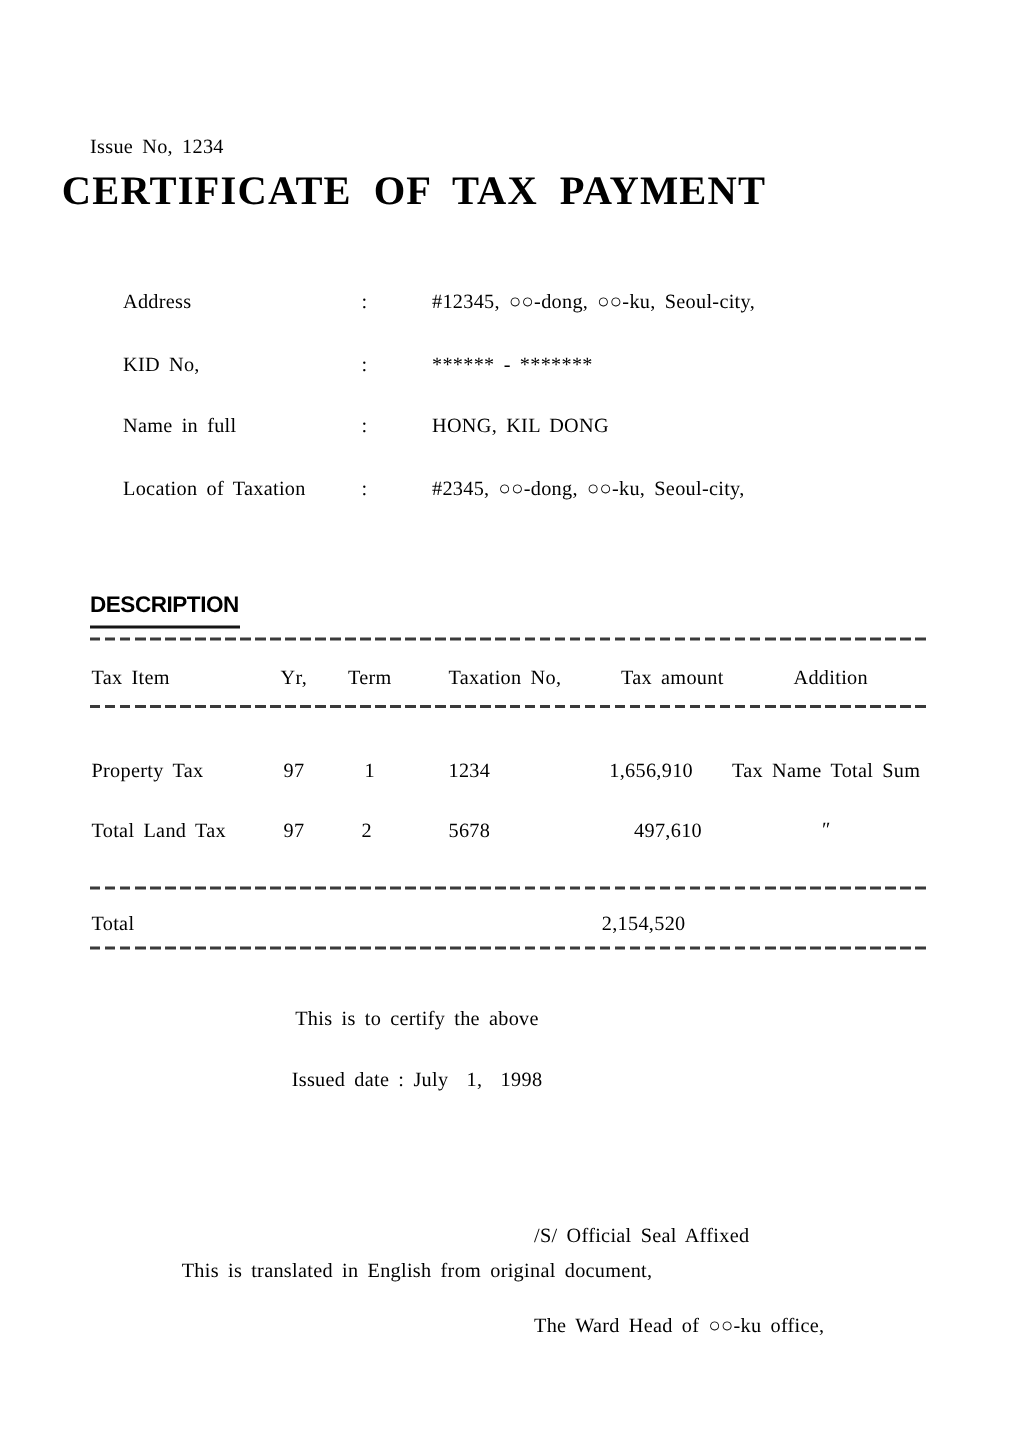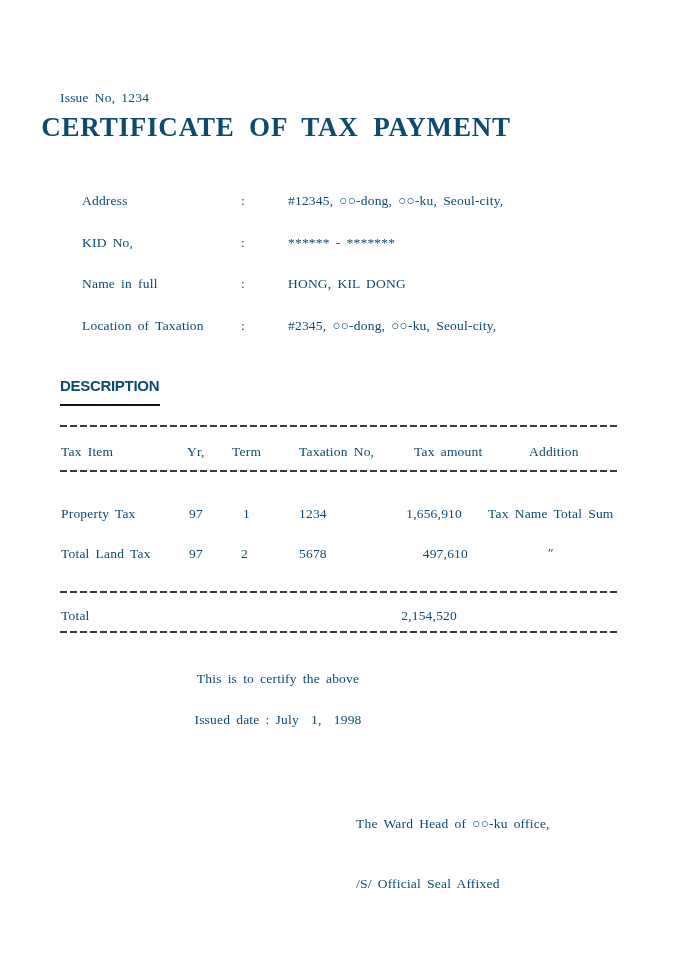--- a/index.html
+++ b/index.html
@@ -6,21 +6,21 @@
     margin: 0;
     padding: 0;
     background: #ffffff;
   }
   .page {
     position: relative;
     width: 680px;
     height: 962px;
     background: #ffffff;
     font-family: "Liberation Serif", serif;
-    color: #0c4a6e;
+    color: #000000;
     overflow: hidden;
   }
   .t {
     position: absolute;
     font-size: 13.5px;
     letter-spacing: 0.2px;
     word-spacing: 2.5px;
     white-space: pre;
     line-height: 1;
   }
@@ -37,27 +37,27 @@
     word-spacing: 7px;
     white-space: pre;
     font-family: "Liberation Serif", serif;
   }
   .info-row { position: absolute; left: 0; width: 608px; height: 16px; text-align: center; }
   .info-row .lbl   { position: absolute; left: 82px;  top: 0; }
   .info-row .colon { position: absolute; left: 241px; top: 0; }
   .info-row .val   { position: absolute; left: 288px; top: 0; }
   .desc-heading {
     position: absolute;
-    left: 60px; top: 378px;
+    left: 60px; top: 396px;
     font-family: "Liberation Sans", sans-serif;
     font-size: 15px;
     font-weight: bold;
     letter-spacing: -0.3px;
     border-bottom: 2px solid #161616;
-    padding: 0 1px 9px 0;
+    padding: 0 1px 4px 0;
     white-space: pre;
     line-height: 1.1;
   }
   .dashline {
     position: absolute;
     left: 60px;
     width: 558px;
     height: 2px;
     background: repeating-linear-gradient(to right, #3a3a3a 0px, #3a3a3a 7px, transparent 7px, transparent 10px);
   }
@@ -155,18 +155,19 @@
     <span class="t" style="left:61px; top:609px">Total</span>
     <span class="t amt" style="left:357px; top:609px">2,154,520</span>
   </div>
 
   <div class="dashline" style="top:631px"></div>
 
   <div class="footer-center" style="top:672px">This is to certify the above</div>
   <div class="footer-center" style="top:713px">Issued date : July  1,  1998</div>
 
   <div class="seal-block">
+    <div>/S/ Official Seal Affixed</div>
     <div>The Ward Head of ○○-ku office,</div>
-    <div>/S/ Official Seal Affixed</div>
   </div>
 
+  <div class="footer-center" style="top:840px">This is translated in English from original document,</div>
 
 </div>
 
 </body></html>

